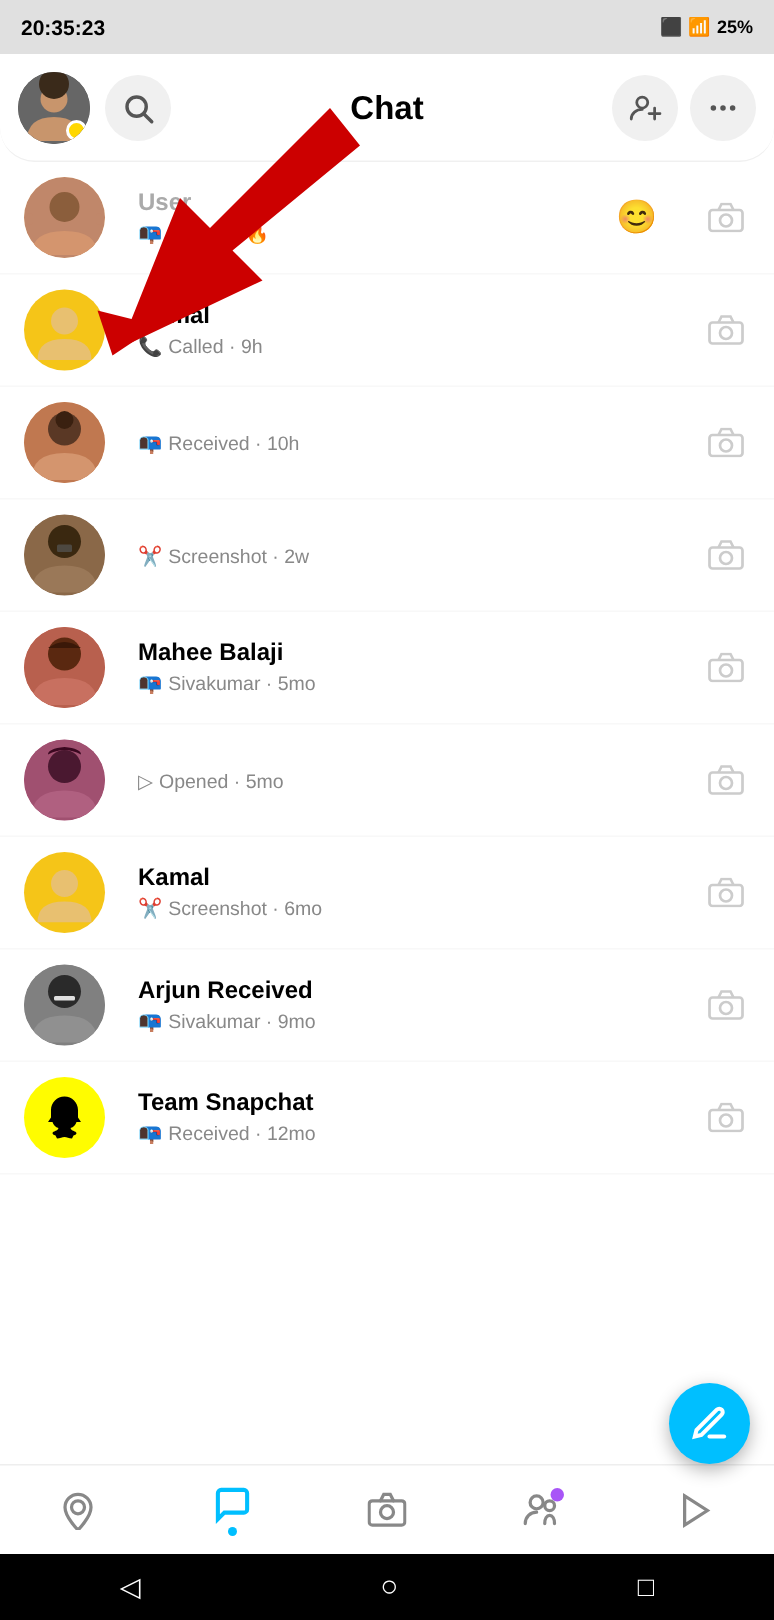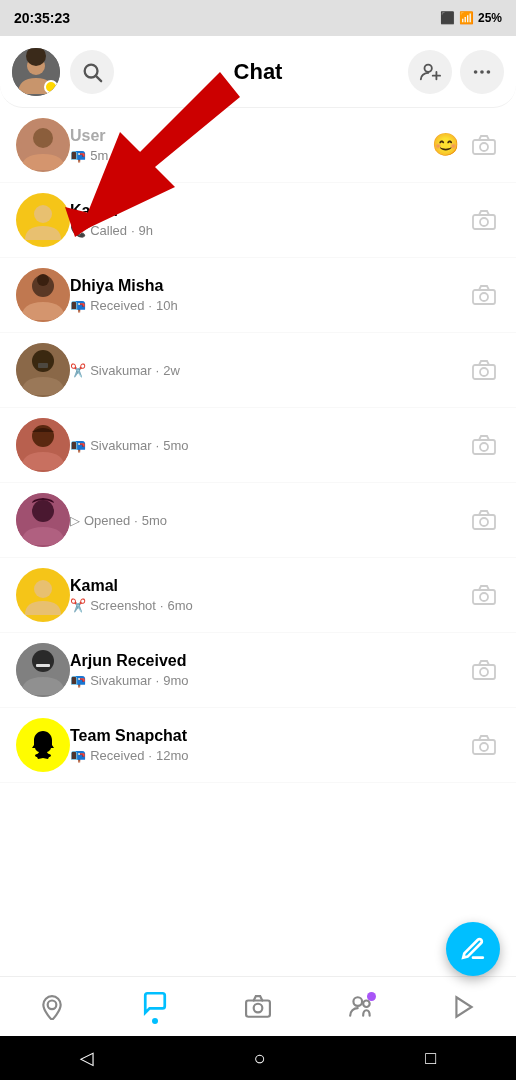--- a/index.html
+++ b/index.html
@@ -86,21 +86,21 @@
     
     .chat-list {
       background: #fff;
       overflow-y: auto;
       height: calc(1080px - 36px - 72px - 60px - 44px);
     }
     .chat-item {
       display: flex;
       align-items: center;
       padding: 10px 16px;
-      gap: 0;
+      gap: 22px;
       border-bottom: 1px solid #f8f8f8;
       cursor: pointer;
     }
     .chat-avatar {
       width: 54px; height: 54px;
       border-radius: 50%;
       flex-shrink: 0;
       background: #ddd;
       display: flex; align-items: center; justify-content: center;
       overflow: hidden;
@@ -305,21 +305,20 @@
   <div class="chat-item">
     <div class="chat-avatar" style="background:#d4956e;">
       <svg width="54" height="54" viewBox="0 0 54 54">
         <circle cx="27" cy="27" r="27" fill="#c07850"></circle>
         <circle cx="27" cy="18" r="11" fill="#5a3825"></circle>
         <path d="M5 52 Q5 34 27 34 Q49 34 49 52" fill="#d4956e"></path>
         <circle cx="27" cy="12" r="6" fill="#3a2010"></circle>
       </svg>
     </div>
     <div class="chat-info">
-      <div class="chat-name">Dhiya Misha</div>
       <div class="chat-status">
         <span class="status-icon">📭</span>
         <span>Received · 10h</span>
       </div>
     </div>
     <div class="chat-camera">
       <svg width="24" height="20" viewBox="0 0 24 20" fill="none" stroke="#ccc" stroke-width="1.8">
         <rect x="1" y="5" width="22" height="14" rx="2"></rect>
         <circle cx="12" cy="12" r="4"></circle>
         <path d="M7 5 L9 1 L15 1 L17 5"></path>
@@ -332,21 +331,21 @@
       <svg width="54" height="54" viewBox="0 0 54 54">
         <circle cx="27" cy="27" r="27" fill="#8a6848"></circle>
         <circle cx="27" cy="18" r="11" fill="#3a2810"></circle>
         <path d="M5 52 Q5 34 27 34 Q49 34 49 52" fill="#9a7858"></path>
         <rect x="22" y="20" width="10" height="5" rx="1" fill="#555" opacity="0.7"></rect>
       </svg>
     </div>
     <div class="chat-info">
       <div class="chat-status">
         <span class="status-icon">✂️</span>
-        <span>Sivakumar · 2w</span>
+        <span>Screenshot · 2w</span>
       </div>
     </div>
     <div class="chat-camera">
       <svg width="24" height="20" viewBox="0 0 24 20" fill="none" stroke="#ccc" stroke-width="1.8">
         <rect x="1" y="5" width="22" height="14" rx="2"></rect>
         <circle cx="12" cy="12" r="4"></circle>
         <path d="M7 5 L9 1 L15 1 L17 5"></path>
       </svg>
     </div>
   </div>
@@ -354,20 +353,21 @@
   <div class="chat-item">
     <div class="chat-avatar" style="background:#c87060;">
       <svg width="54" height="54" viewBox="0 0 54 54">
         <circle cx="27" cy="27" r="27" fill="#b8604e"></circle>
         <circle cx="27" cy="18" r="11" fill="#5a2810"></circle>
         <path d="M5 52 Q5 34 27 34 Q49 34 49 52" fill="#c87060"></path>
         <path d="M16 14 Q27 6 38 14" fill="#3a1808" stroke="none"></path>
       </svg>
     </div>
     <div class="chat-info">
+      <div class="chat-name">Mahee Balaji</div>
       <div class="chat-status">
         <span class="status-icon">📭</span>
         <span>Sivakumar · 5mo</span>
       </div>
     </div>
     <div class="chat-camera">
       <svg width="24" height="20" viewBox="0 0 24 20" fill="none" stroke="#ccc" stroke-width="1.8">
         <rect x="1" y="5" width="22" height="14" rx="2"></rect>
         <circle cx="12" cy="12" r="4"></circle>
         <path d="M7 5 L9 1 L15 1 L17 5"></path>

